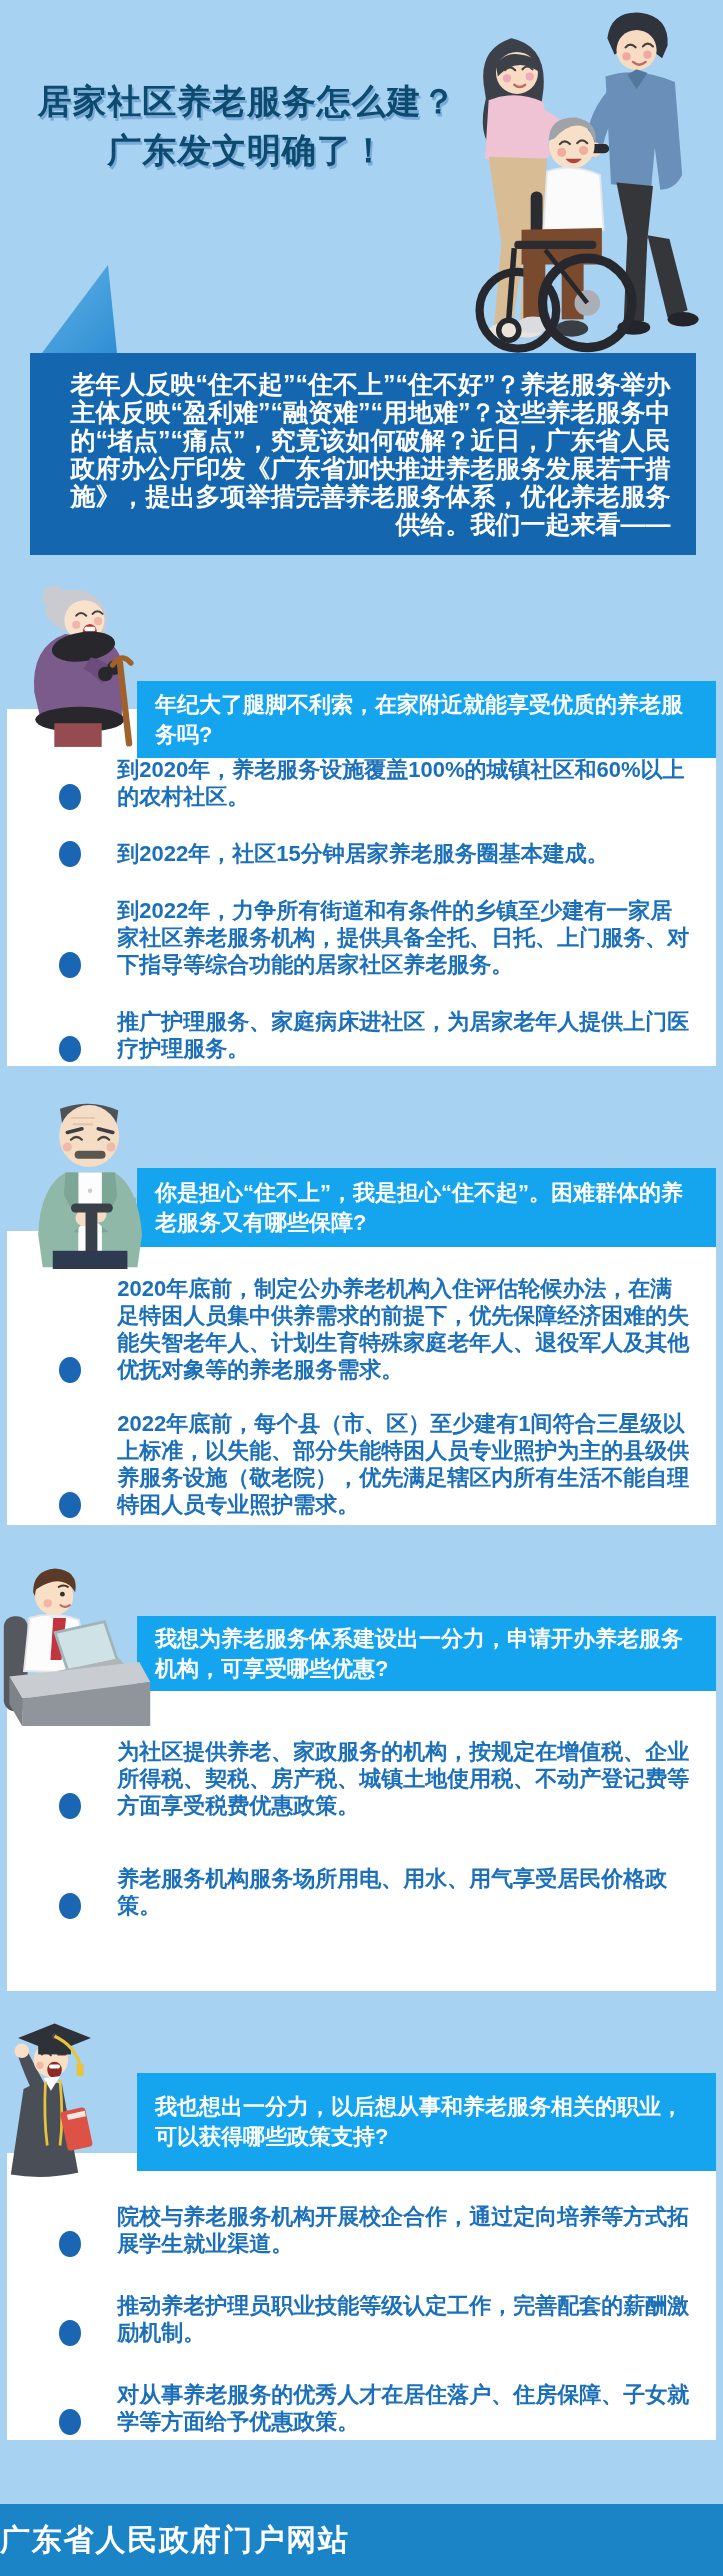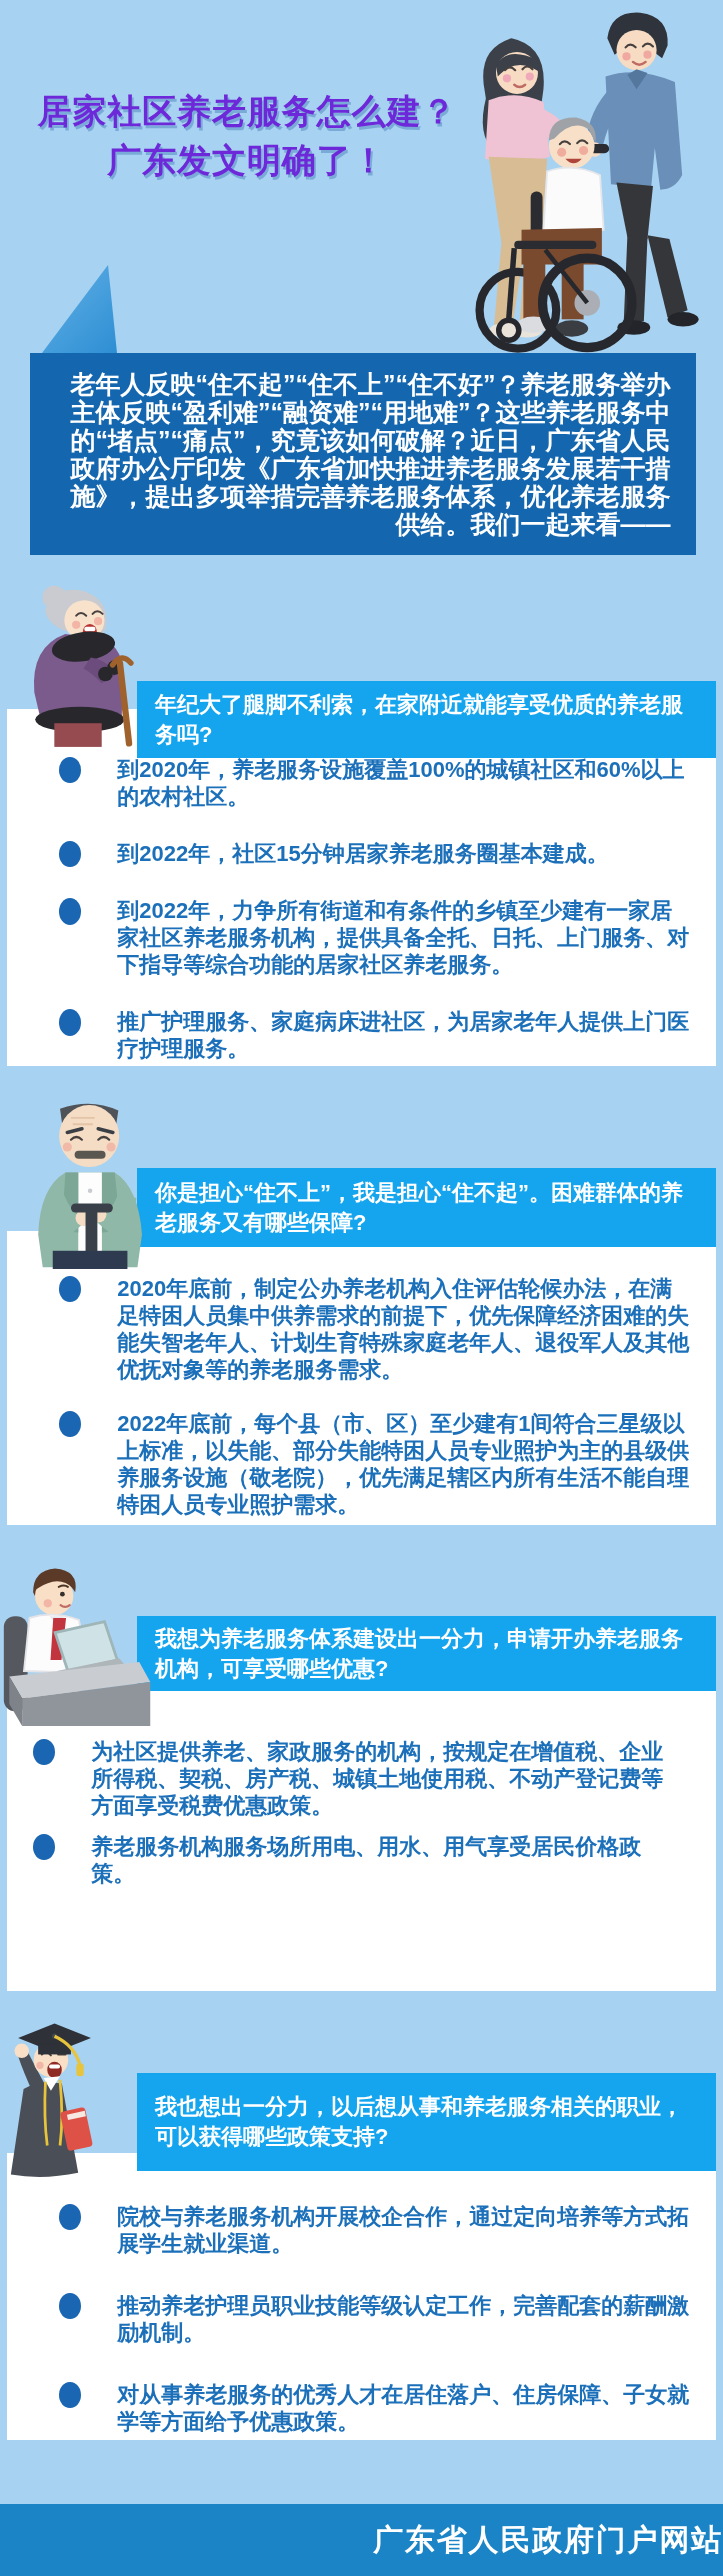--- a/index.html
+++ b/index.html
@@ -2,22 +2,22 @@
 <html style="font-size:14.6px"><head>
 <meta charset="utf-8">
 <style>
   html,body{margin:0;padding:0;background:#A8D2F1;}
   *{box-sizing:border-box;}
   #page{
     position:relative;width:723px;height:2576px;background:#A8D2F1;
     font-family:"Liberation Sans","DejaVu Sans",sans-serif;overflow:hidden;
   }
   .page-title{
-    position:absolute;left:16.4px;top:87px;width:461px;text-align:center;
-    color:#6d28d9;font-weight:bold;font-size:34px;line-height:49px;
+    position:absolute;left:16.4px;top:77px;width:461px;text-align:center;
+    color:#0c4a6e;font-weight:bold;font-size:34px;line-height:49px;
     text-shadow:1.8px 2.7px 0 rgba(17,84,160,.30);letter-spacing:0.9px;
   }
   .tri{
     position:absolute;left:42px;top:265px;width:75px;height:88px;
     background:linear-gradient(135deg,#62B1E6,#2E8ED3);
     clip-path:polygon(88% 0,100% 100%,0 100%);
   }
   .intro-box{
     position:absolute;left:30px;top:353px;width:666px;height:202px;
     background:#1467AF;color:#ffffff;font-weight:bold;
@@ -25,33 +25,33 @@
   }
   .bubble{
     position:absolute;left:137px;width:579px;background:#14A5EE;color:#fff;
     font-weight:bold;font-size:22px;line-height:30px;padding:3.7px 18px;
     display:flex;align-items:center;z-index:2;
   }
   .card{
     position:absolute;left:7.3px;width:709px;background:#ffffff;z-index:1;
     display:flex;flex-direction:column;padding-left:52px;padding-right:23px;
   }
-  .point{display:flex;align-items:flex-start;gap:36px;}
+  .point{display:flex;align-items:flex-end;gap:36px;}
   .dot{flex:0 0 auto;width:22px;height:26.5px;border-radius:50%;background:#1A66B2;margin-top:0.9px;}
   .ptext{color:#1C70BA;font-weight:bold;font-size:22px;line-height:27px;width:584px;}
   .illus{position:absolute;z-index:3;pointer-events:none;}
   .footer{
     position:absolute;left:0;top:2504px;width:723px;height:72px;background:#1A84C6;
     color:#fff;font-weight:bold;font-size:30px;display:flex;align-items:center;
-    justify-content:flex-end;letter-spacing:1.8px;
+    justify-content:flex-start;letter-spacing:1.8px;
   }
   
   #card1{top:709px;height:357px;padding-top:47px;gap:30px;}
   #card2{top:1231px;height:294px;padding-top:44px;gap:27px;}
-  #card3{top:1691px;height:300px;padding-top:47px;gap:14px;padding-left:26px;}
+  #card3{top:1691px;height:300px;padding-top:47px;gap:46px;}
   #card4{top:2153px;height:287px;padding-top:50px;gap:35px;}
   #bubble1{top:633px;height:77px;margin-top:48px;}
   #bubble2{top:1152px;height:79px;margin-top:16px;}
   #bubble3{top:1616px;height:75px;}
   #bubble4{top:2073px;height:98px;}
 </style>
 </head>
 <body>
 
 <div id="page">

